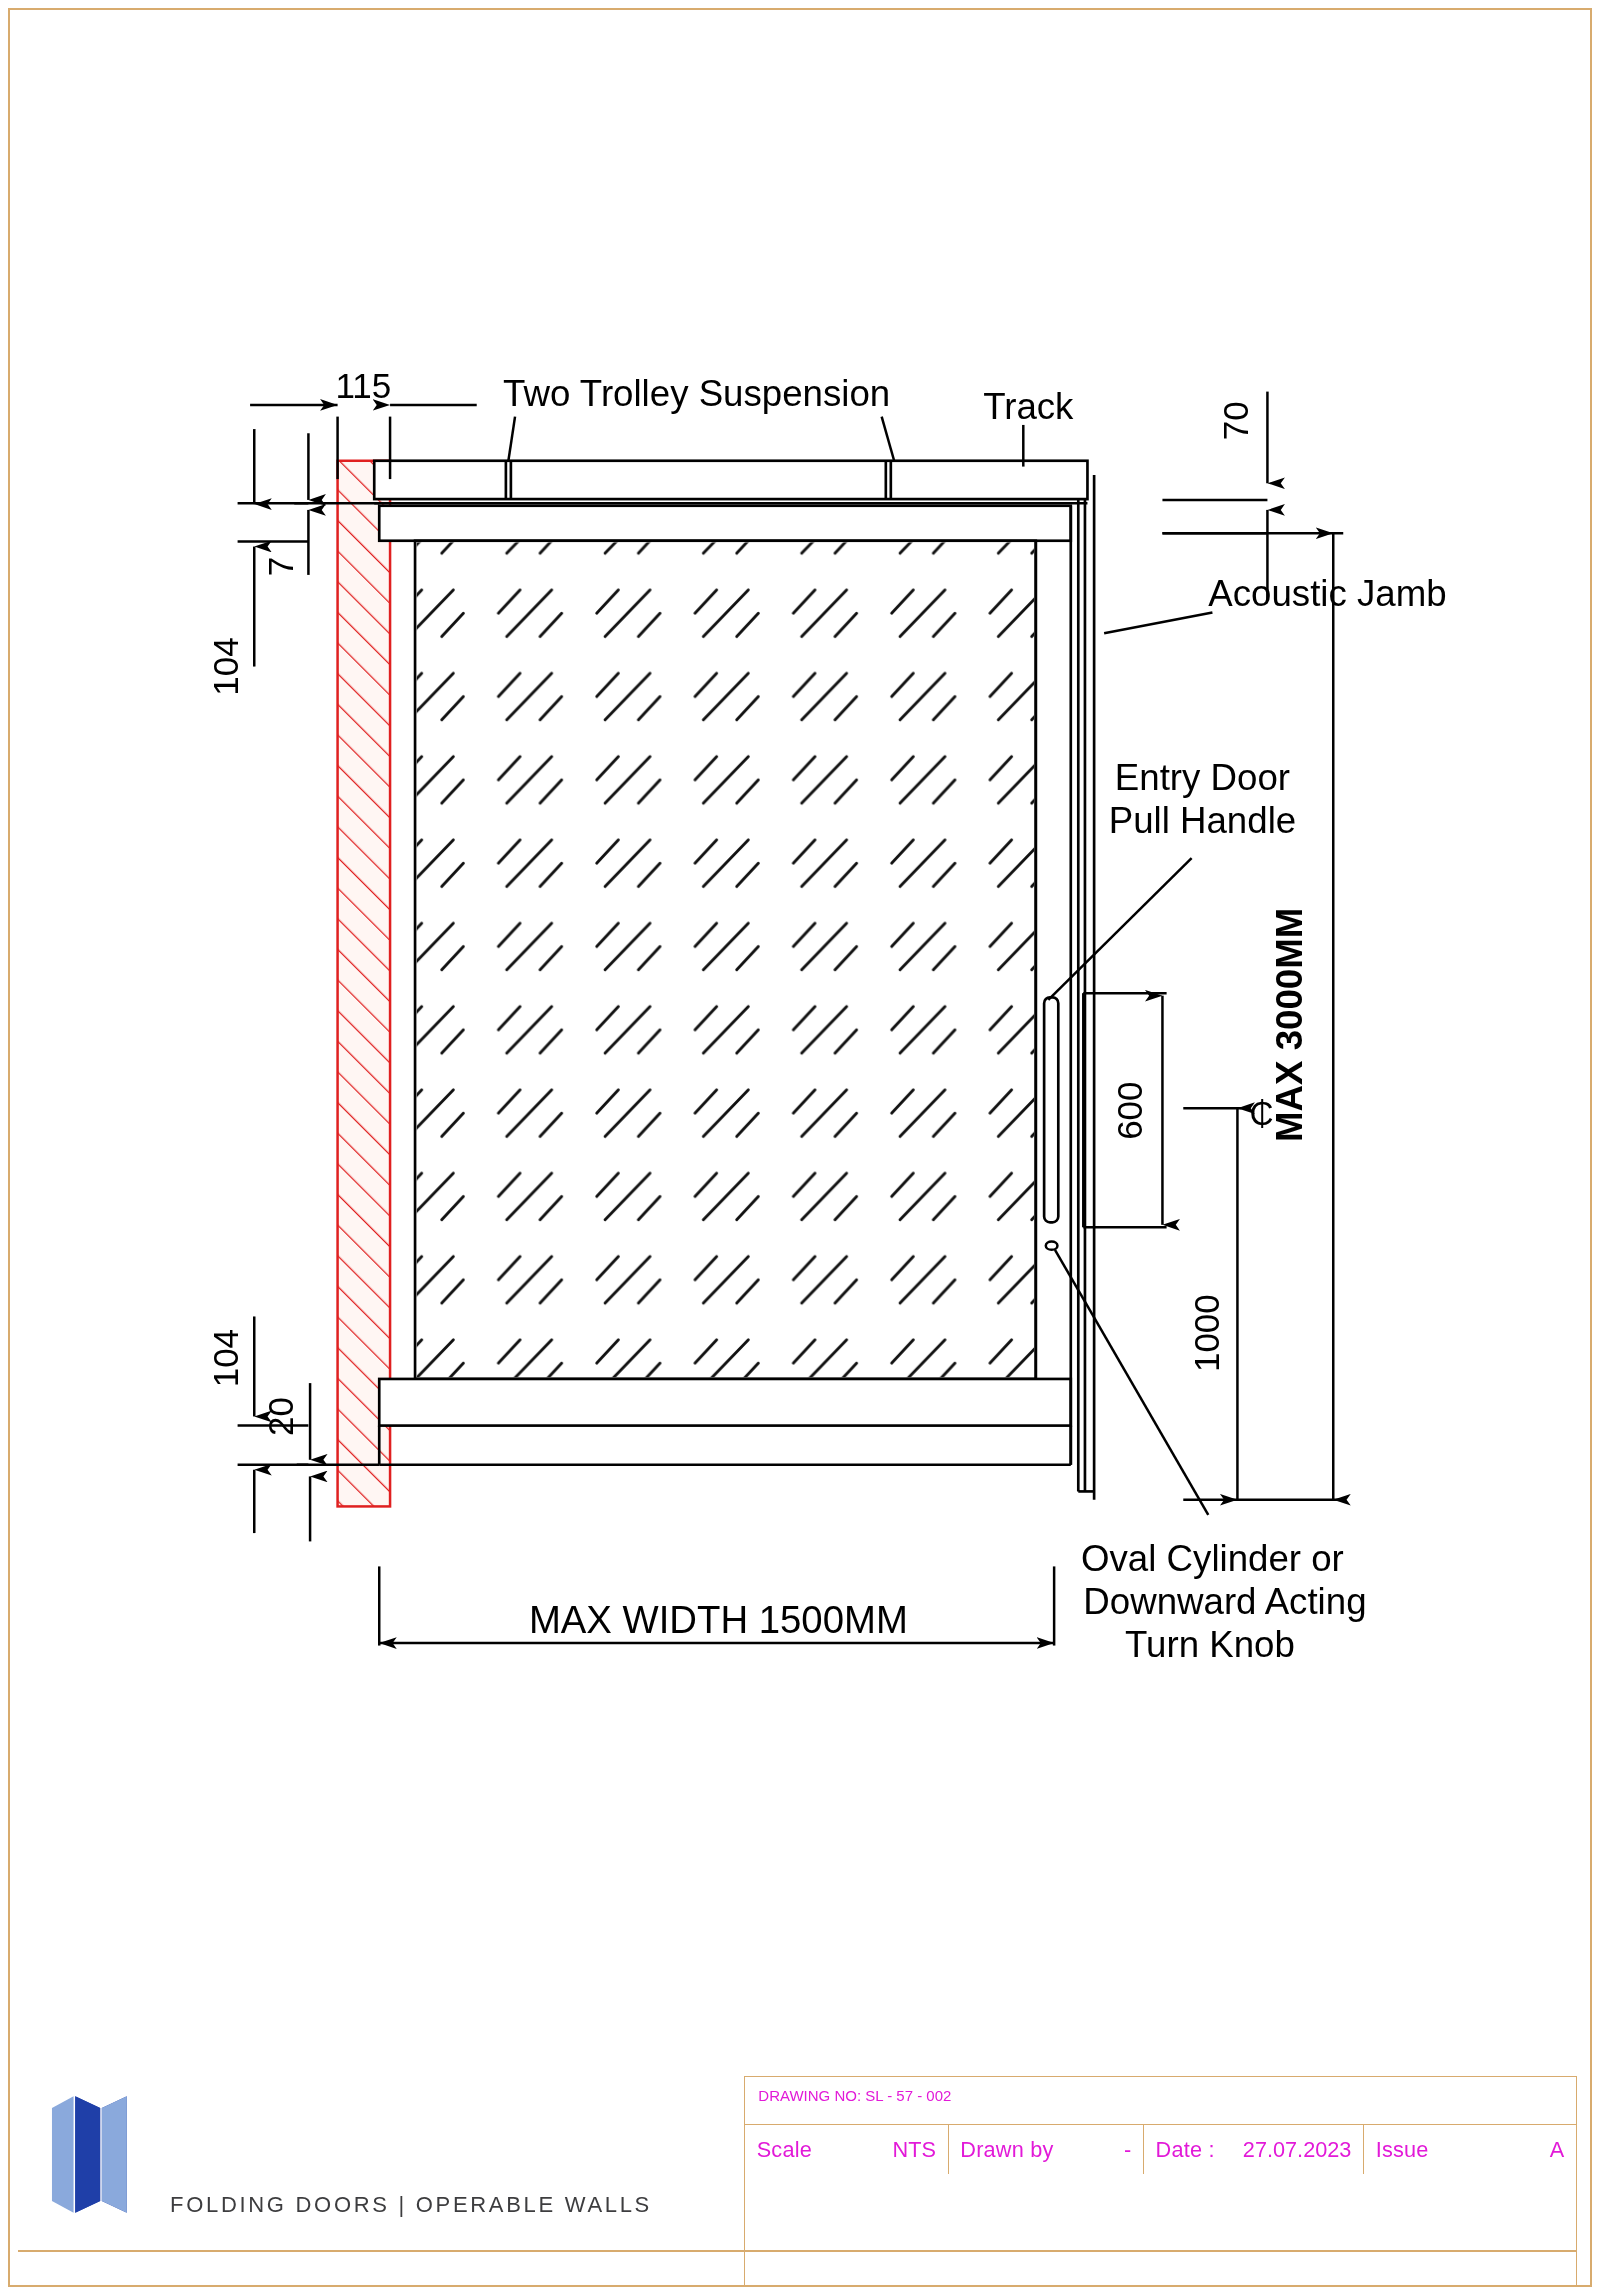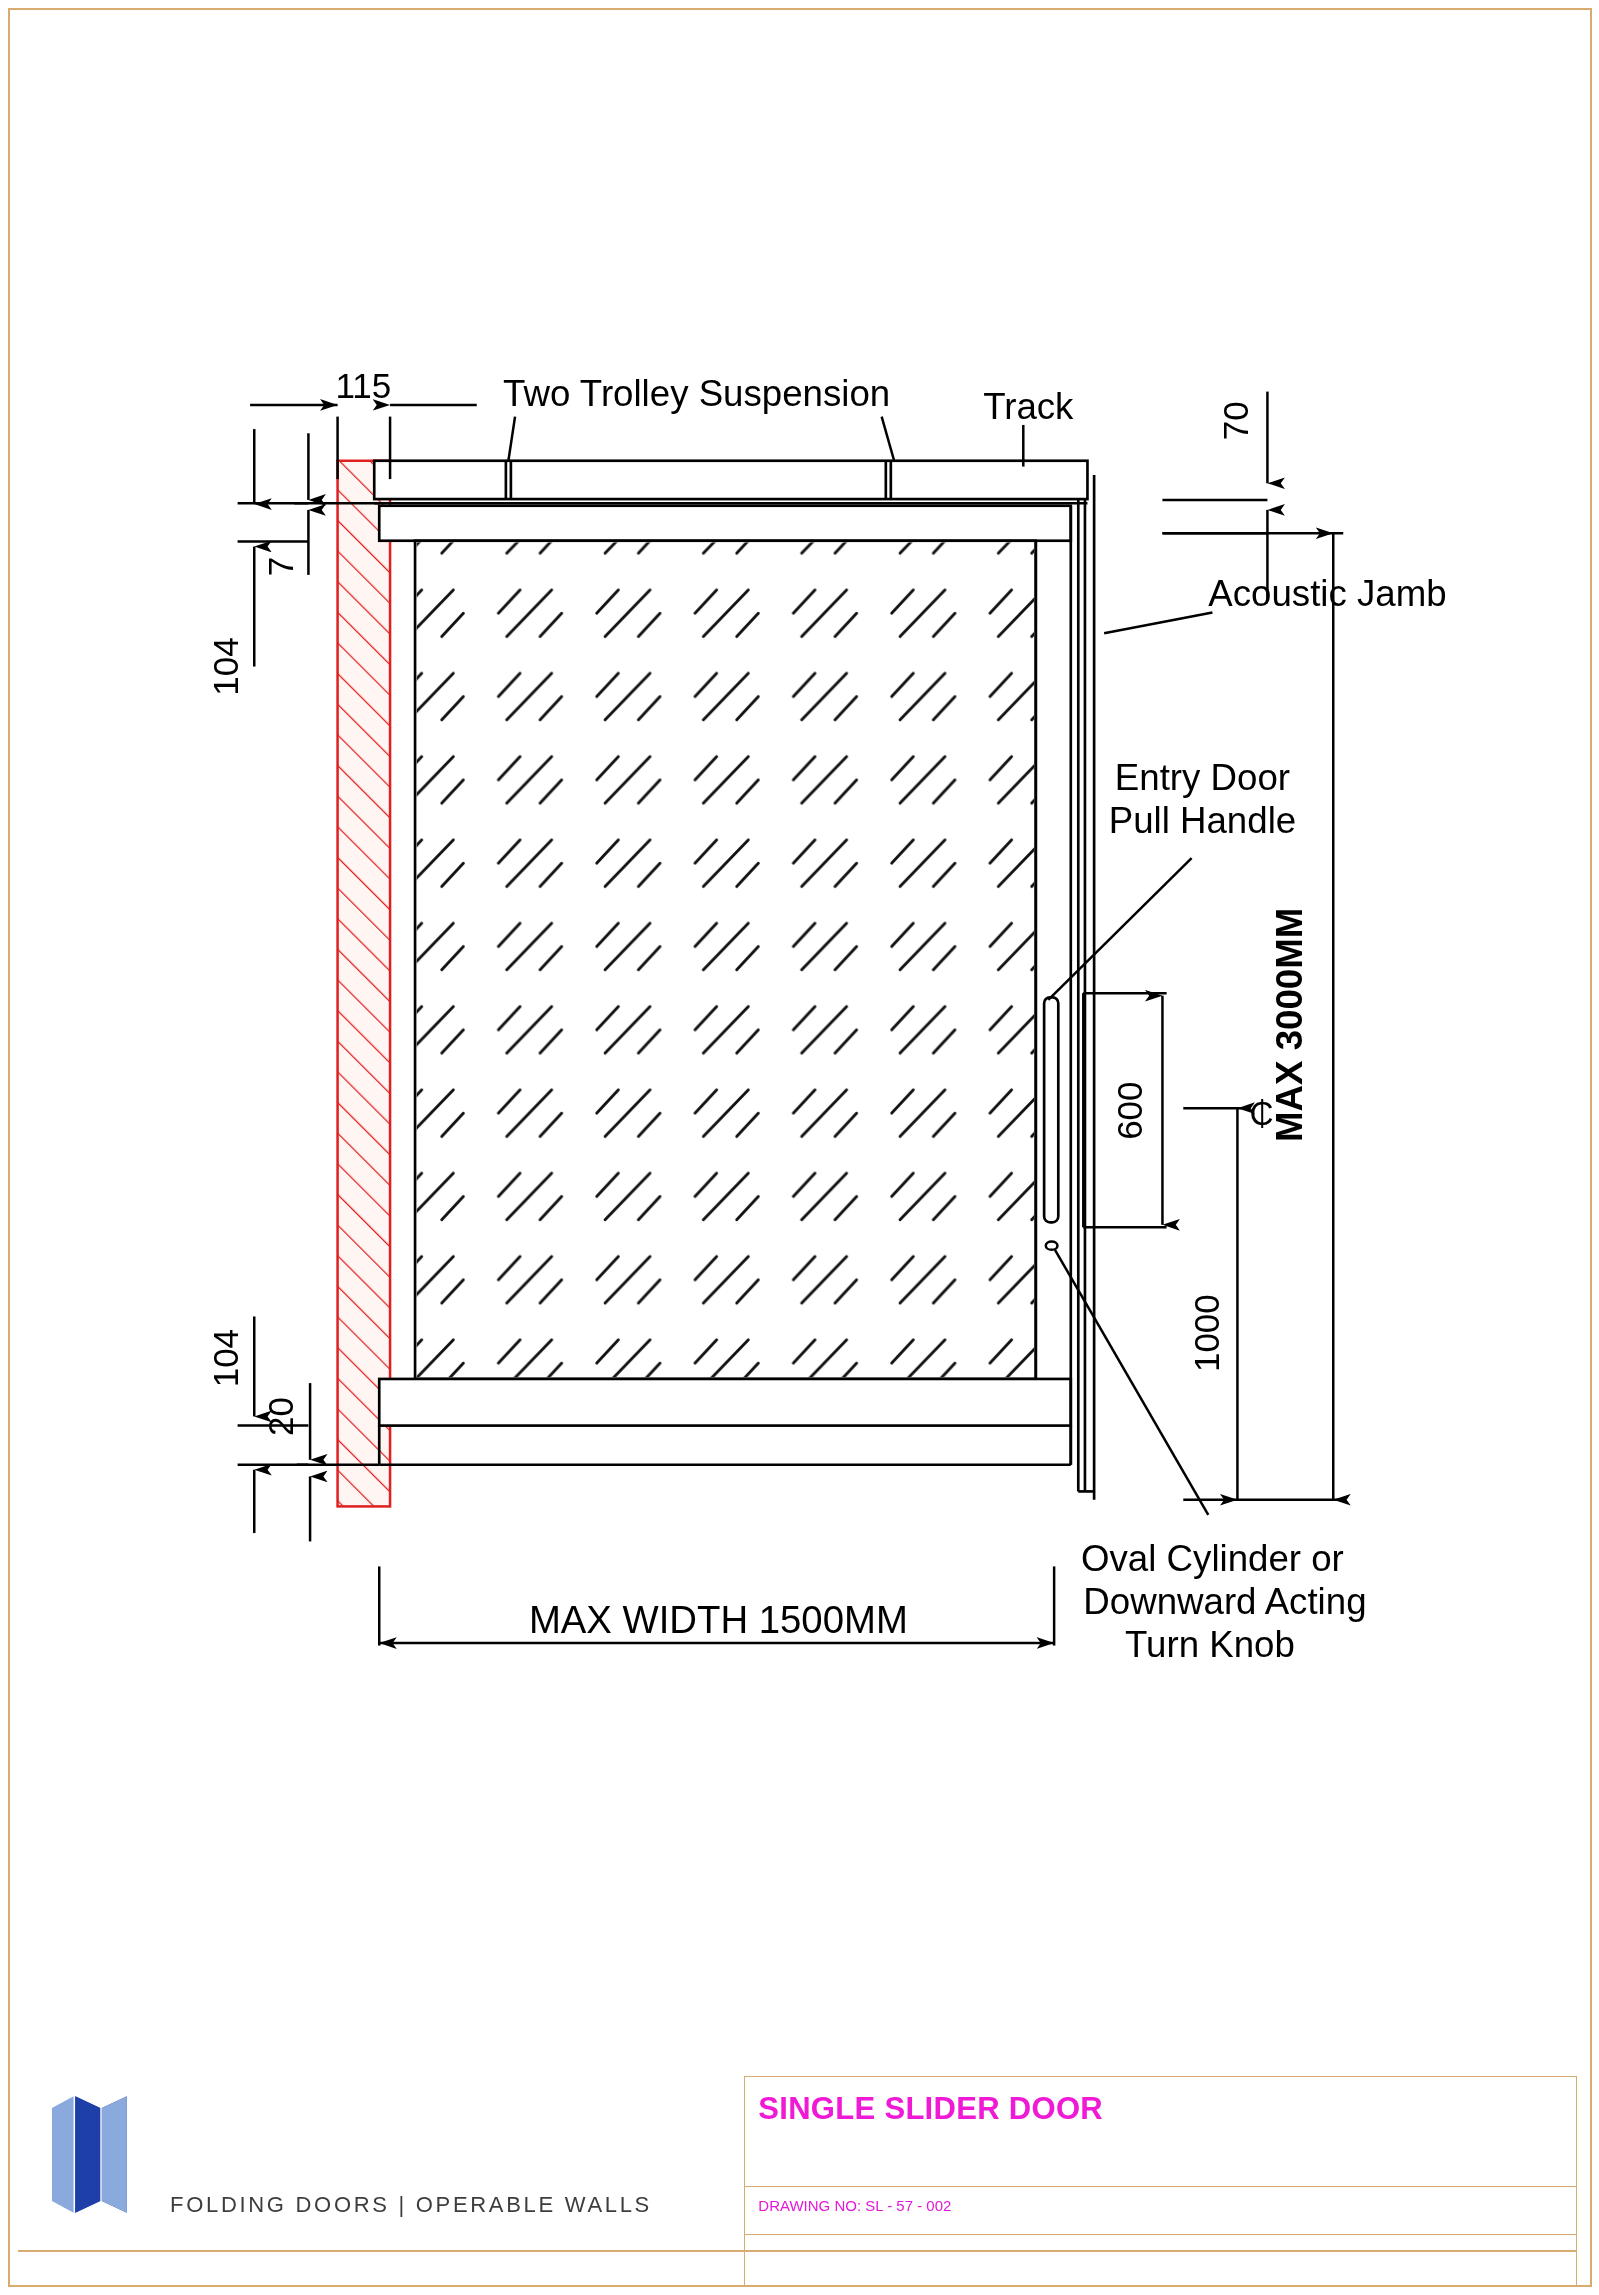--- a/index.html
+++ b/index.html
@@ -248,22 +248,42 @@
     <polygon points="30,4 60,18 60,130 30,144" fill="#1f3fa8"></polygon>
     <polygon points="62,18 92,4 92,144 62,130" fill="#1f3fa8" opacity="0.92"></polygon>
     <polygon points="62,18 92,4 92,144 62,130" fill="#8aa9dc"></polygon>
     <polygon points="30,4 60,18 60,130 30,144" fill="#1f3fa8"></polygon>
   </svg>
   <div id="logo-tag">FOLDING DOORS  |  OPERABLE WALLS</div>
 </div>
 
 <div id="title-block">
 
-  <div class="tb-row" id="tb-title-row">
-    <div id="tb-title-text">SINGLE SLIDER DOOR</div>
-  </div>
 
   <div class="tb-row" id="tb-dwg-row">
     <div id="tb-dwg-text">DRAWING NO: SL - 57 - 002</div>
   </div>
 
+  <div class="tb-row" id="tb-meta-row">
+
+    <div class="tb-cell" style="width:24.5%">
+      <span class="lbl">Scale</span>
+      <span class="val">NTS</span>
+    </div>
+
+    <div class="tb-cell" style="width:23.5%">
+      <span class="lbl">Drawn by</span>
+      <span class="val">-</span>
+    </div>
+
+    <div class="tb-cell" style="width:26.5%">
+      <span class="lbl">Date :</span>
+      <span class="val">27.07.2023</span>
+    </div>
+
+    <div class="tb-cell" style="width:25.5%">
+      <span class="lbl">Issue</span>
+      <span class="val">A</span>
+    </div>
+
+  </div>
 </div>
 
 
 </body></html>

